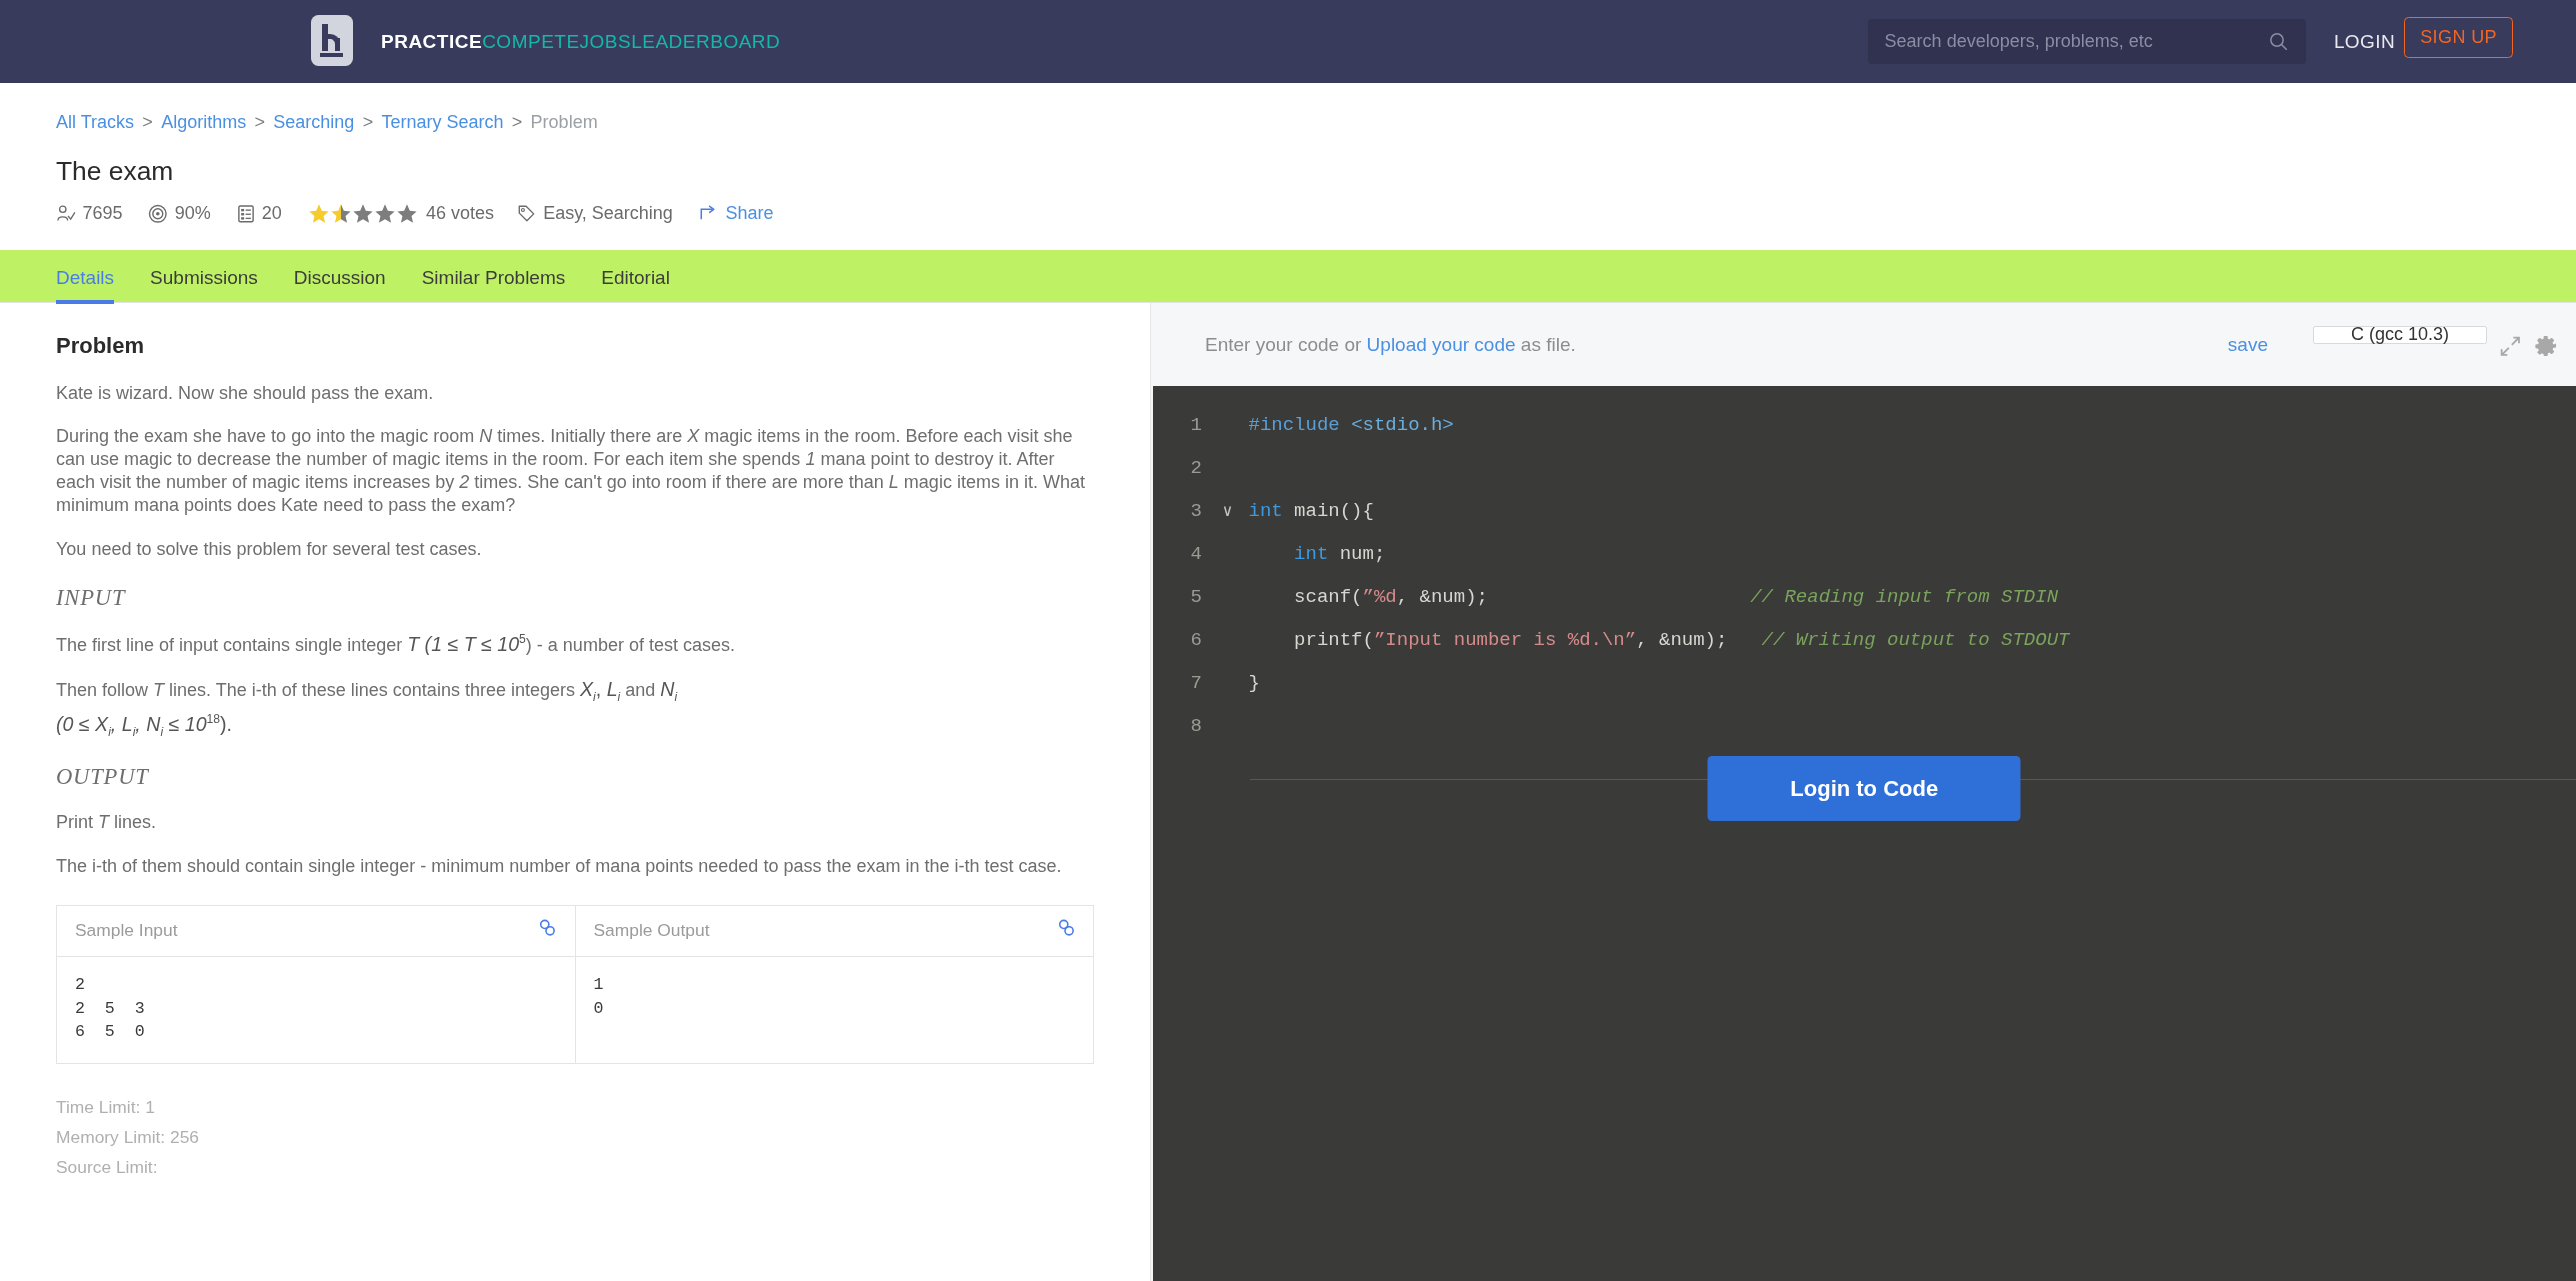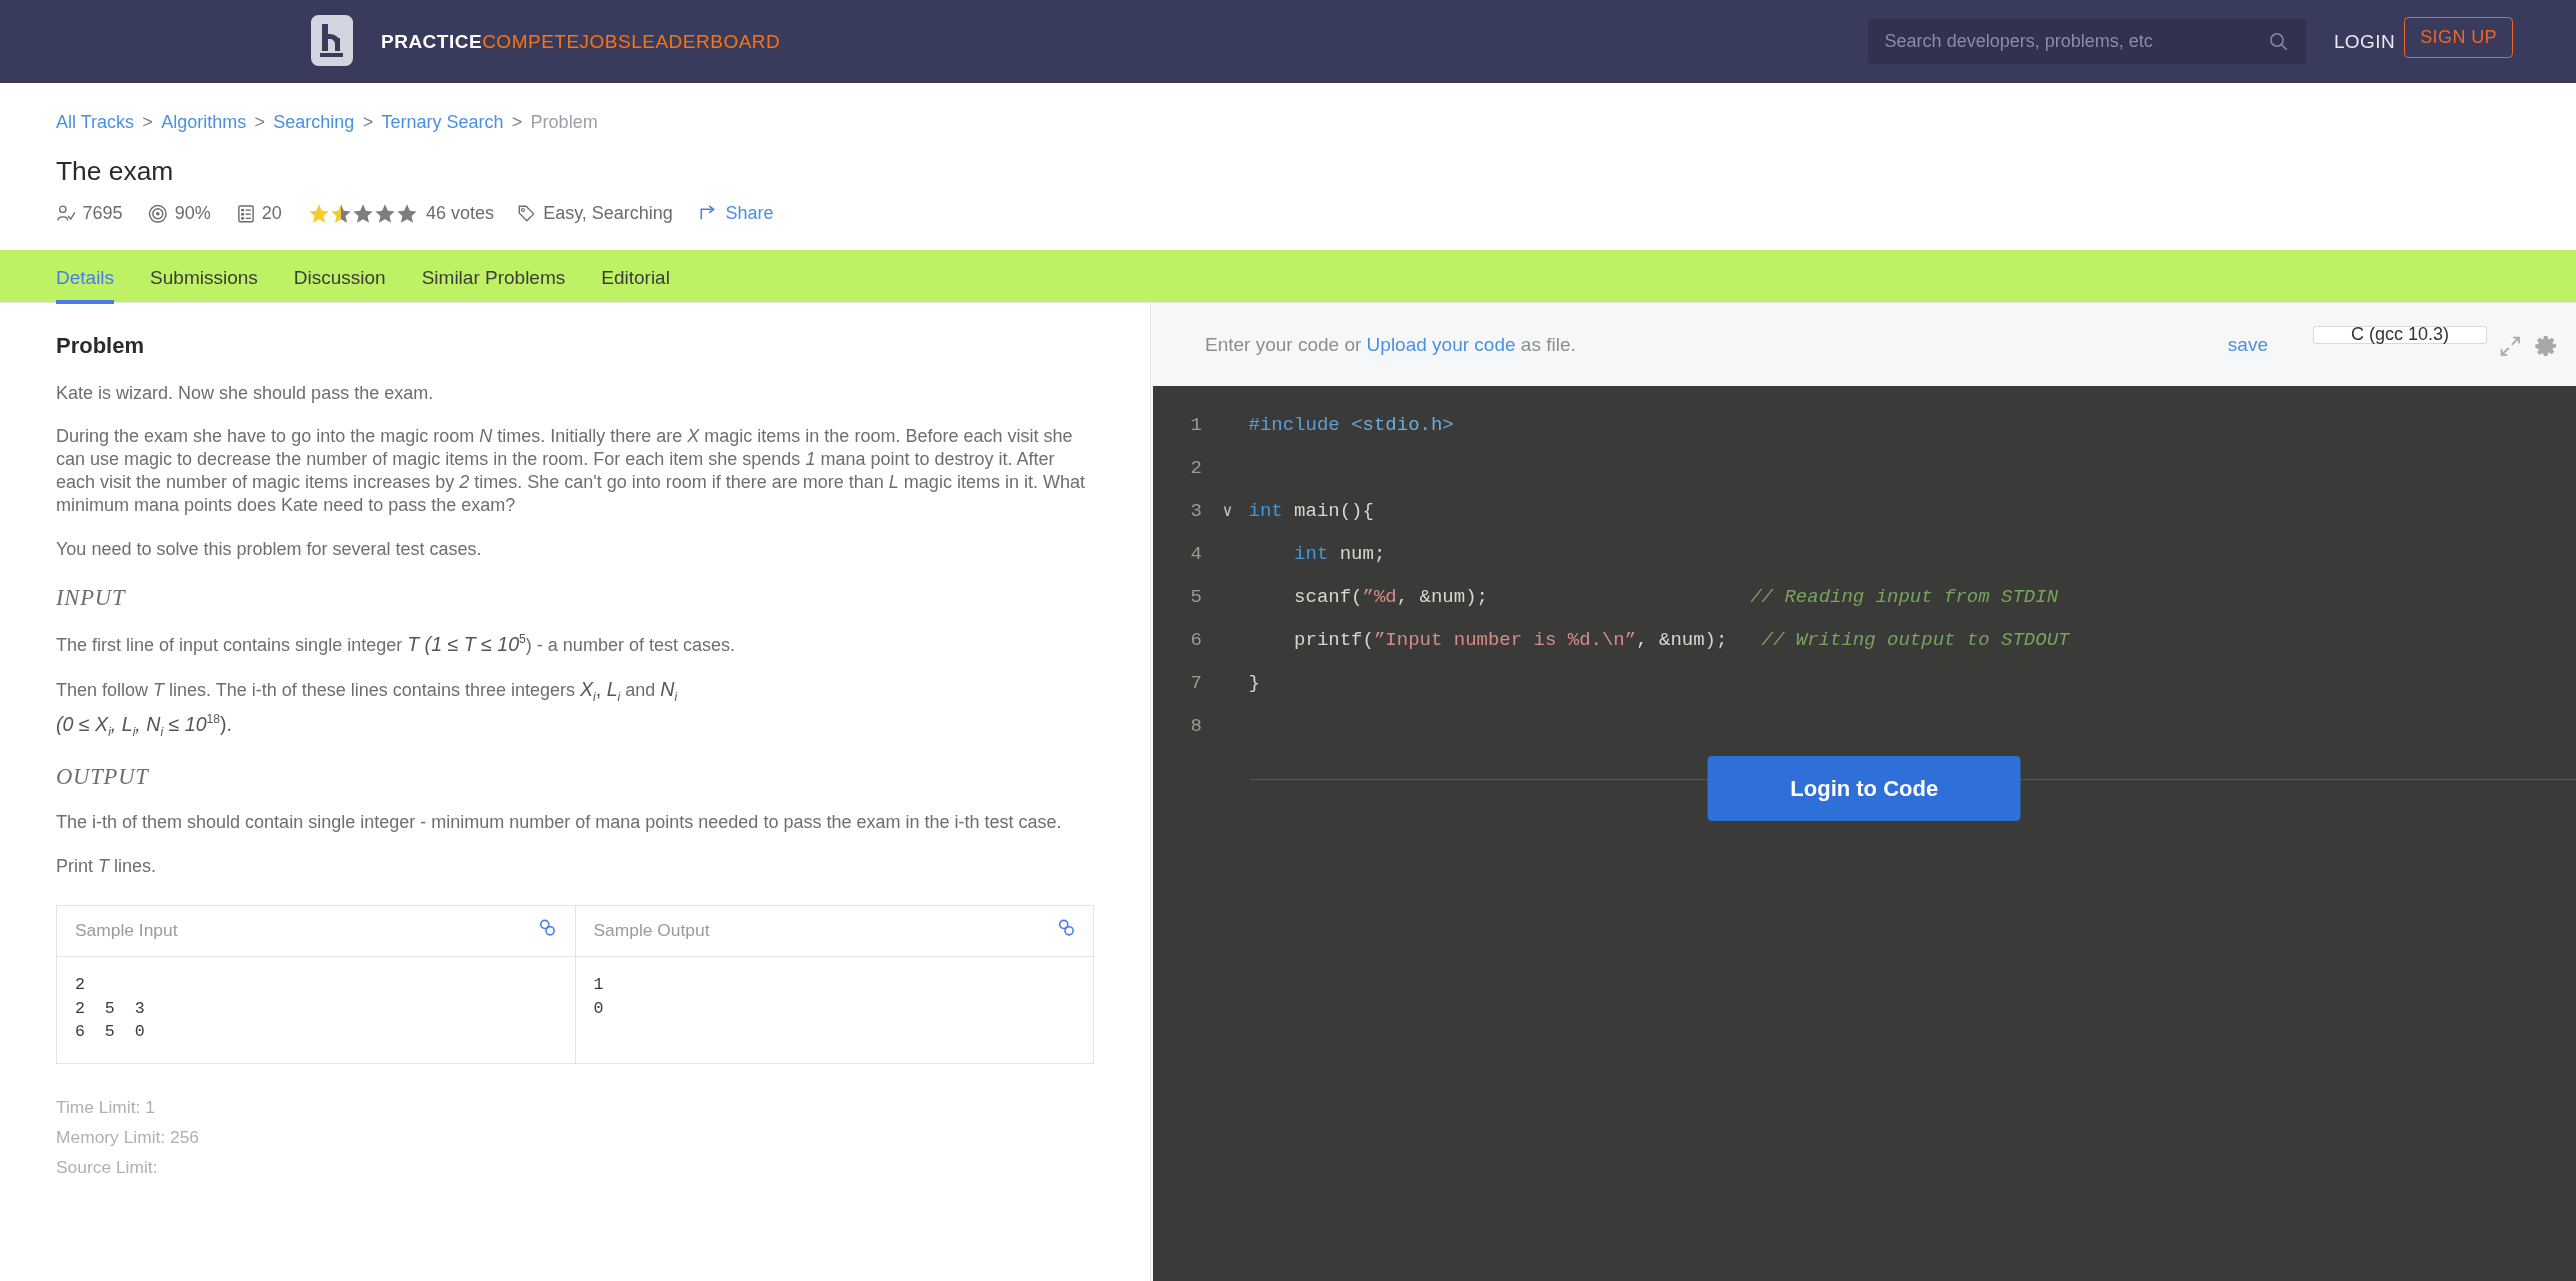--- a/index.html
+++ b/index.html
@@ -50,21 +50,21 @@
     position: absolute; left: 0px; top: 29.4px;
     width: 22.6px; height: 3.8px; background: #393b5c;
   }
 
   .nav-links {
     position: absolute;
     left: 381px; top: 0; height: 83px;
     display: flex; align-items: center;
   }
   .nav-link {
-    color: #f97316;
+    color: #14b8a6;
     font-size: 19px;
     letter-spacing: 0.5px;
     text-decoration: none;
     font-weight: 400;
     cursor: pointer;
   }
   .nav-link.active { color: #ffffff; font-weight: 700; }
 
   .search-wrap {
     position: absolute;
@@ -482,23 +482,23 @@
     <div class="sec-head">INPUT</div>
 
     <div class="p"><span>The first line of input contains single integer </span><span class="mathy"><span>T (1 ≤ T ≤ 10</span><sup>5</sup></span><span>) - a number of test cases.</span></div>
 
     <div class="p" style="margin-bottom:6px;"><span>Then follow </span><i>T</i><span> lines. The i-th of these lines contains three integers </span><span class="mathy"><span>X</span><sub>i</sub><span class="up">, </span><span>L</span><sub>i</sub></span><span> and </span><span class="mathy"><span>N</span><sub>i</sub></span></div>
 
     <div class="p"><span class="mathy"><span>(0 ≤ X</span><sub>i</sub><span>, L</span><sub>i</sub><span>, N</span><sub>i</sub><span> ≤ 10</span><sup>18</sup><span class="up">).</span></span></div>
 
     <div class="sec-head">OUTPUT</div>
 
+    <div class="p"><span>Print </span><i>T</i><span> lines.</span></div>
+
     <div class="p">The i-th of them should contain single integer - minimum number of mana points needed to pass the exam in the i-th test case.</div>
-
-    <div class="p"><span>Print </span><i>T</i><span> lines.</span></div>
 
     <div class="sample-table">
       <div class="sample-col">
         <div class="sample-head">
           <span>Sample Input</span>
           <span class="copy-icon">
             <svg width="19.6" height="19.6" viewBox="0 0 26 26">
               <circle cx="9" cy="8.5" r="5.4" fill="none" stroke="#4a7ce8" stroke-width="2.1"></circle>
               <circle cx="16" cy="17" r="5.4" fill="none" stroke="#4a7ce8" stroke-width="2.1"></circle>
             </svg>

